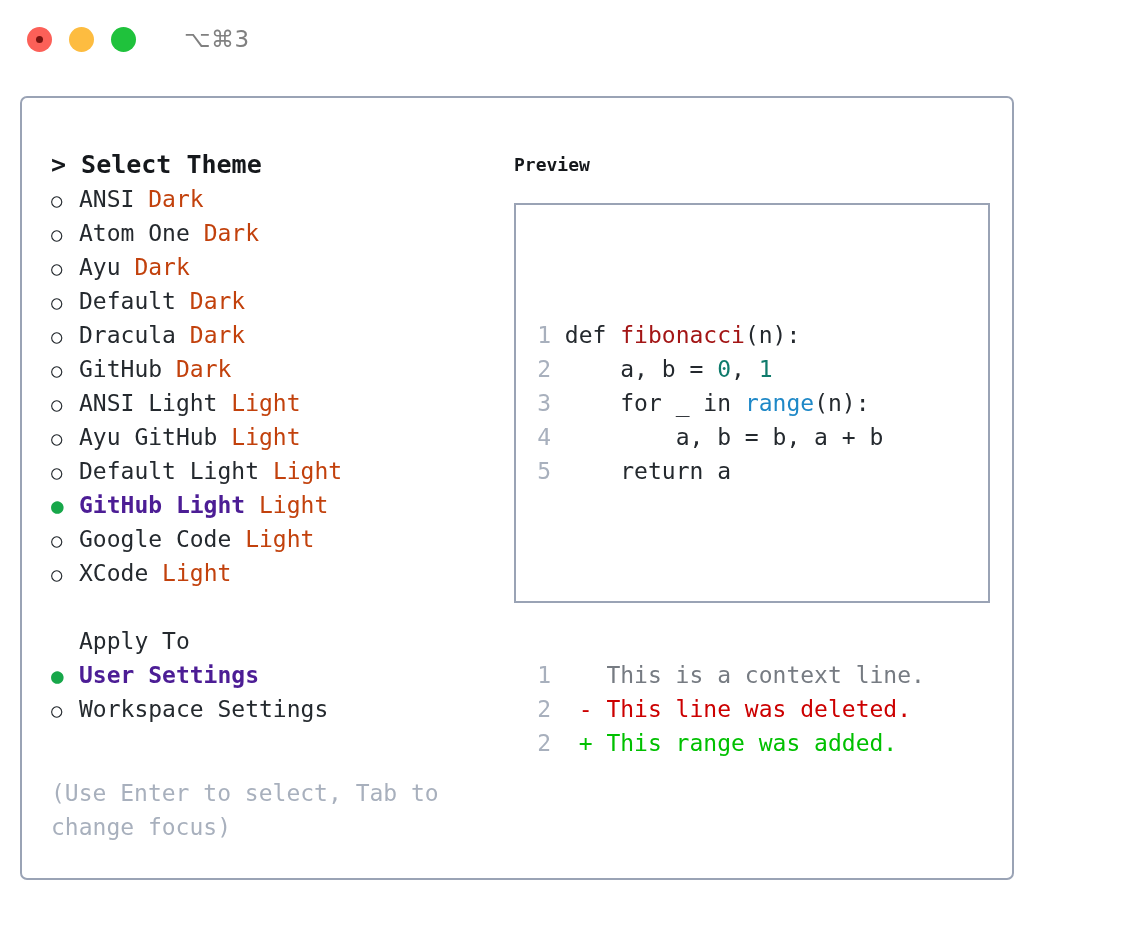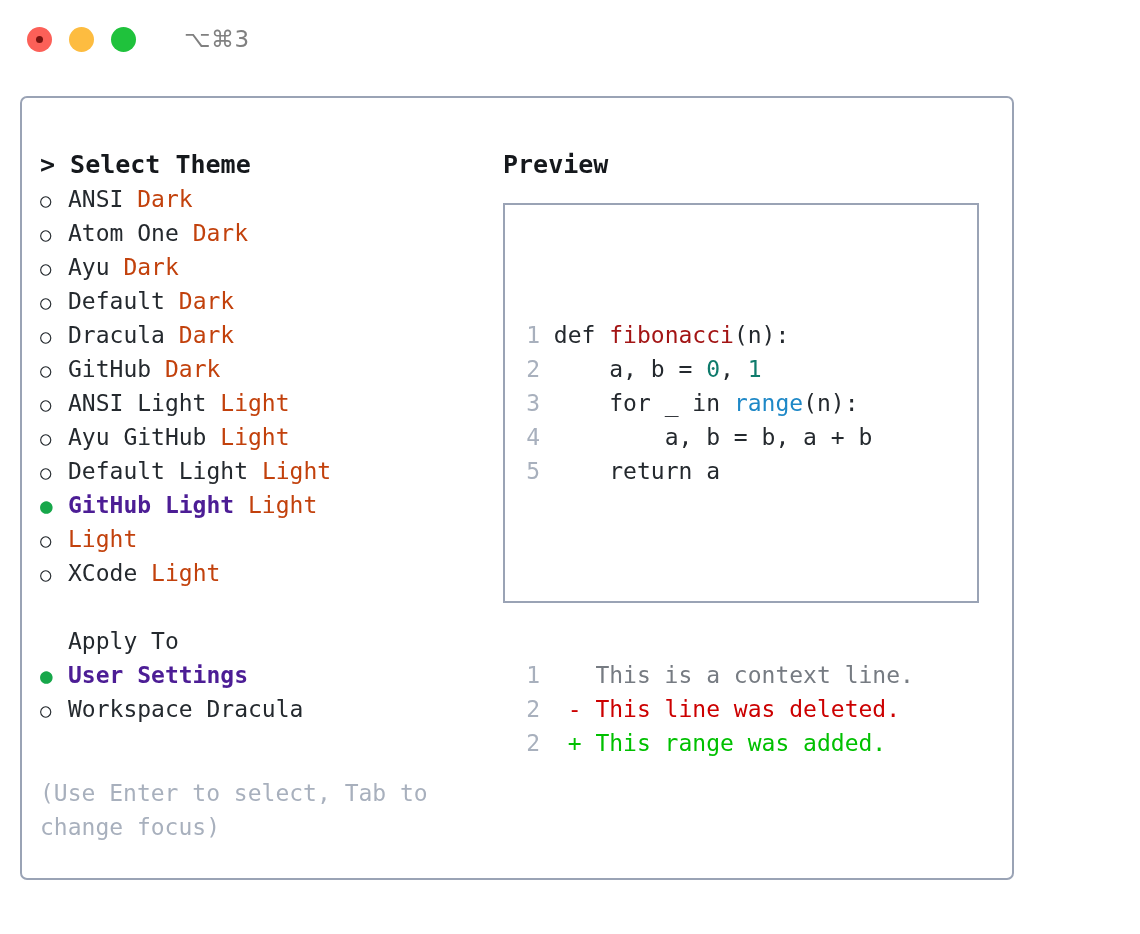--- a/index.html
+++ b/index.html
@@ -76,21 +76,21 @@
     width: 994px;
     height: 784px;
     border: 2px solid #9aa3b5;
     border-radius: 7px;
     box-sizing: border-box;
     background: #ffffff;
   }
 
   .columns {
     position: absolute;
-    left: 1px; top: 0;
+    left: 12px; top: 0;
     width: 100%;
     height: 100%;
     padding-left: 20px;
   }
 
   
   .left-col {
     position: absolute;
     left: 17px;
     top: 50px;
@@ -147,21 +147,21 @@
   }
 
   
   .right-col {
     position: absolute;
     left: 480px;
     top: 50px;
     width: 495px;
   }
   .preview-title {
-    font-size: 25px;
+    font-size: 18px;
     font-weight: bold;
     color: #15181c;
     line-height: 34px;
     height: 34px;
     white-space: pre;
   }
   .preview-box {
     margin-top: 21px;
     width: 476px;
     height: 400px;
@@ -220,30 +220,30 @@
             <div class="opt-row"><span class="marker">○</span><span class="opt-name">ANSI </span><span class="opt-suffix">Dark</span></div>
             <div class="opt-row"><span class="marker">○</span><span class="opt-name">Atom One </span><span class="opt-suffix">Dark</span></div>
             <div class="opt-row"><span class="marker">○</span><span class="opt-name">Ayu </span><span class="opt-suffix">Dark</span></div>
             <div class="opt-row"><span class="marker">○</span><span class="opt-name">Default </span><span class="opt-suffix">Dark</span></div>
             <div class="opt-row"><span class="marker">○</span><span class="opt-name">Dracula </span><span class="opt-suffix">Dark</span></div>
             <div class="opt-row"><span class="marker">○</span><span class="opt-name">GitHub </span><span class="opt-suffix">Dark</span></div>
             <div class="opt-row"><span class="marker">○</span><span class="opt-name">ANSI Light </span><span class="opt-suffix">Light</span></div>
             <div class="opt-row"><span class="marker">○</span><span class="opt-name">Ayu GitHub </span><span class="opt-suffix">Light</span></div>
             <div class="opt-row"><span class="marker">○</span><span class="opt-name">Default Light </span><span class="opt-suffix">Light</span></div>
             <div class="opt-row selected"><span class="marker sel">●</span><span class="opt-name">GitHub Light </span><span class="opt-suffix">Light</span></div>
-            <div class="opt-row"><span class="marker">○</span><span class="opt-suffix">Light</span></div>
+            <div class="opt-row"><span class="marker">○</span><span class="opt-name">Google Code </span><span class="opt-suffix">Light</span></div>
             <div class="opt-row"><span class="marker">○</span><span class="opt-name">XCode </span><span class="opt-suffix">Light</span></div>
           </div>
 
         <div class="spacer-row"></div>
 
         <div class="apply-title">Apply To</div>
         <div id="apply-list">
             <div class="opt-row selected"><span class="marker sel">●</span><span class="opt-name">User Settings</span></div>
-            <div class="opt-row"><span class="marker">○</span><span class="opt-name">Workspace Dracula</span></div>
+            <div class="opt-row"><span class="marker">○</span><span class="opt-name">Workspace Settings</span></div>
           </div>
 
         <div class="hint">(Use Enter to select, Tab to change focus)</div>
       </div>
 
       <div class="right-col">
         <div class="preview-title">Preview</div>
         <div class="preview-box">
           <div class="code-area">
             <div id="code-lines"><div class="code-line"><span class="ln">1</span><span class="code-txt"> </span><span class="code-txt">def </span><span class="tok-fn">fibonacci</span><span class="code-txt">(n):</span></div><div class="code-line"><span class="ln">2</span><span class="code-txt"> </span><span class="code-txt">    a, b = </span><span class="tok-num">0</span><span class="code-txt">, </span><span class="tok-num">1</span></div><div class="code-line"><span class="ln">3</span><span class="code-txt"> </span><span class="code-txt">    for _ in </span><span class="tok-builtin">range</span><span class="code-txt">(n):</span></div><div class="code-line"><span class="ln">4</span><span class="code-txt"> </span><span class="code-txt">        a, b = b, a + b</span></div><div class="code-line"><span class="ln">5</span><span class="code-txt"> </span><span class="code-txt">    return a</span></div></div>

